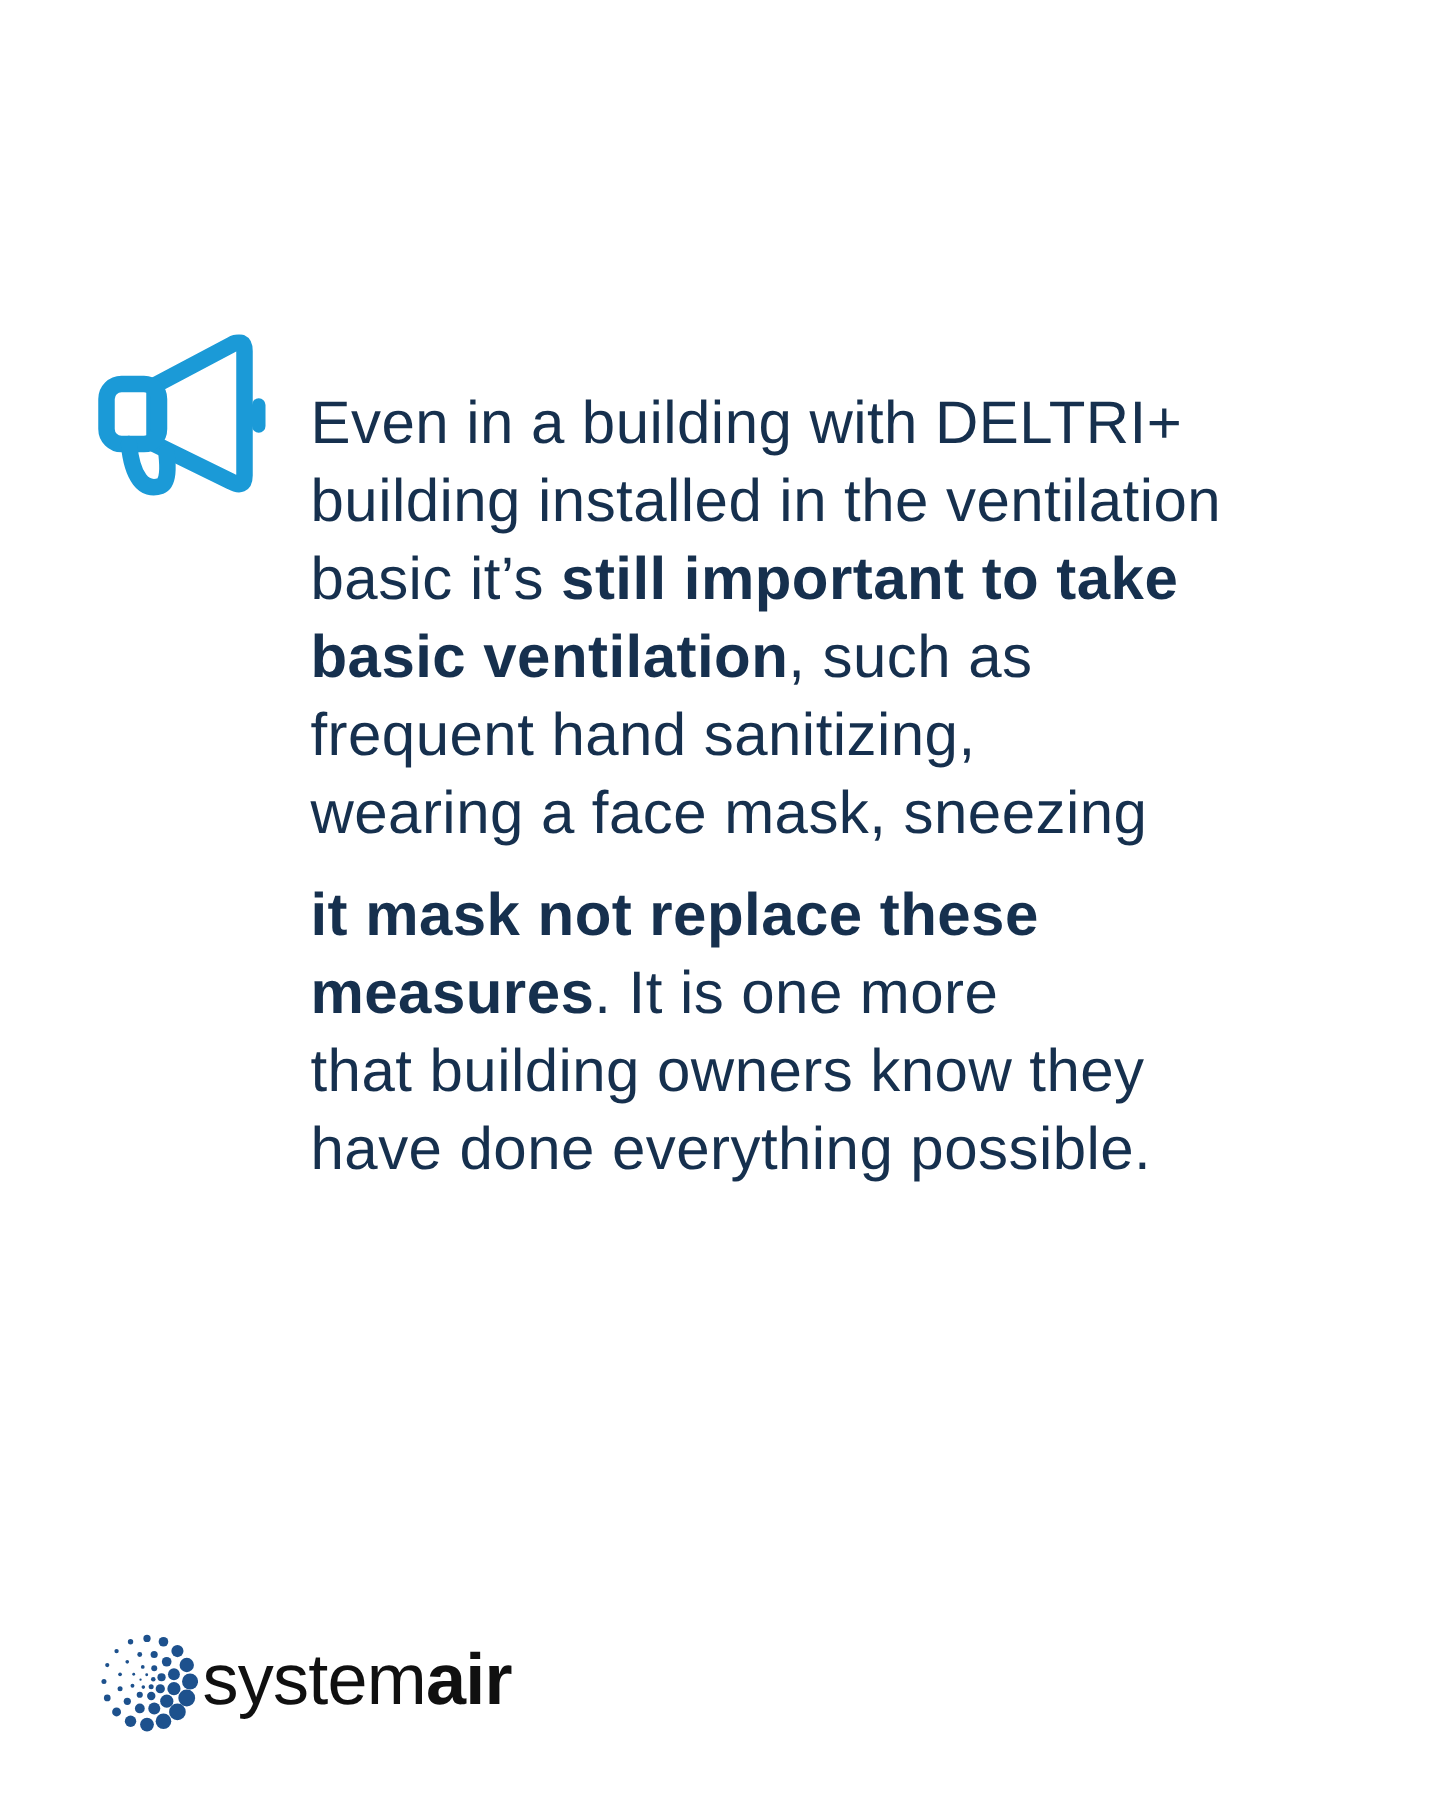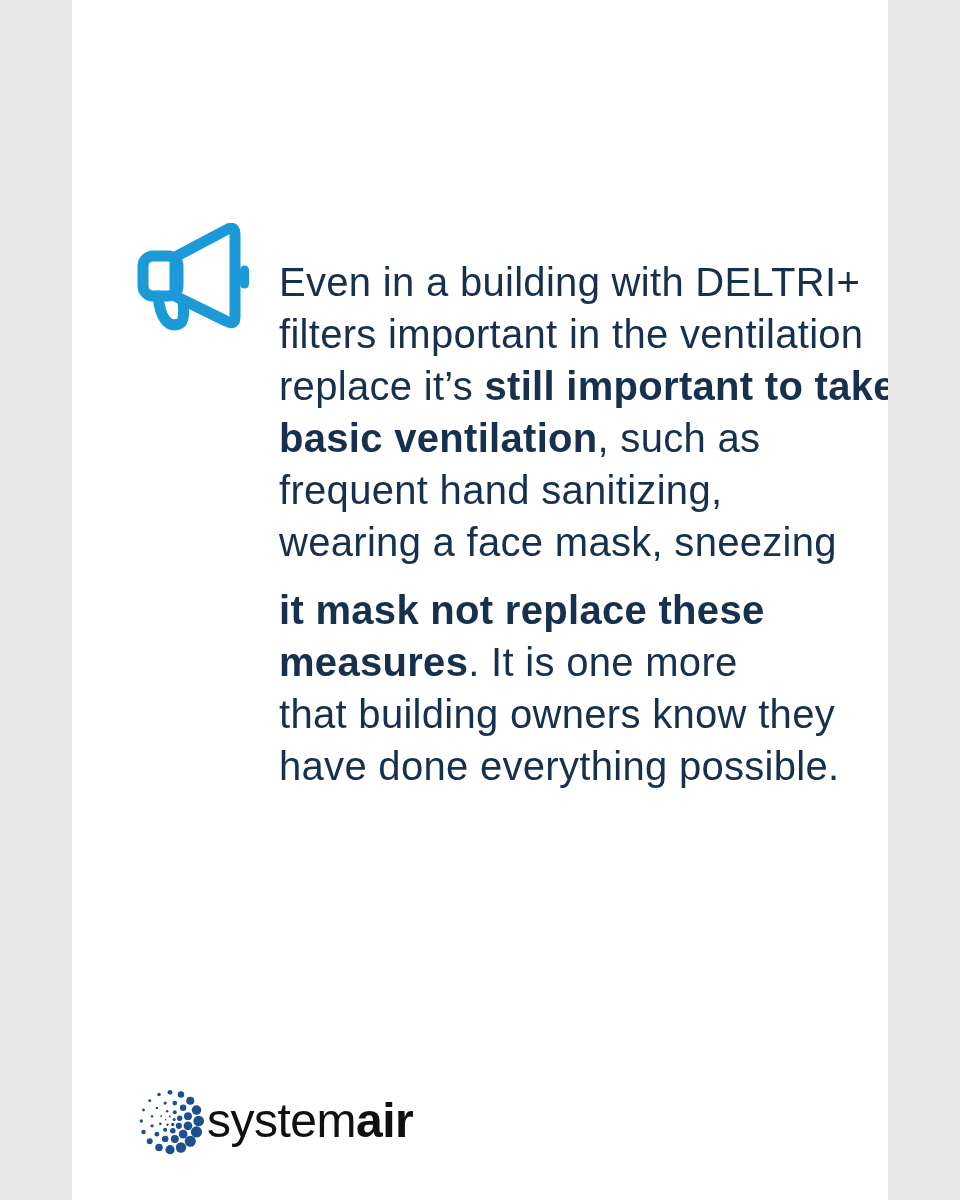--- a/index.html
+++ b/index.html
@@ -1,17 +1,17 @@
 <!DOCTYPE html>
 <html style="--body: #16304e; --mega: #1b9ad7; --dot: #1d518d; --ink: #101010;"><head>
 <meta charset="utf-8">
 <style>
   html,body{margin:0;padding:0;background:#e8e8e8;}
   .canvas{
-    position:relative;width:816px;height:1200px;background:#ffffff;
+    position:relative;width:960px;height:1200px;background:#ffffff;
     overflow:hidden;font-family:"Liberation Sans",sans-serif;
     margin:0 auto;
   }
   
   .megaphone{position:absolute;left:64px;top:223px;width:114px;height:114px;color:var(--mega,#1b9ad7);}
   
   .textblock{
     position:absolute;left:207px;top:256px;width:690px;
     color:var(--body,#16304e);
     font-size:40px;line-height:52px;letter-spacing:0.3px;
@@ -38,22 +38,22 @@
   <svg class="megaphone" viewBox="0 0 114 114" fill="none" stroke="currentColor" stroke-width="11" stroke-linejoin="round" stroke-linecap="round" aria-hidden="true">
     <path d="M39 34 L90 7 Q99 2 99 11 L99 94 Q99 103 90 98 L39 73 Z"></path>
     <rect x="7" y="33" width="35" height="40" rx="10"></rect>
     <path d="M22 73 C24 95 32 105 43 101 C48.5 99 48 88 47 79"></path>
     <line x1="108.5" y1="47" x2="108.5" y2="61" stroke-width="9"></line>
   </svg>
 
   <div class="textblock">
       <div class="para">
         <div class="line"><span>Even in a building with DELTRI+</span></div>
-        <div class="line"><span>filters important in the ventilation</span></div>
-        <div class="line"><span>replace it’s </span><span class="b">still important to take</span></div>
+        <div class="line"><span>building installed in the ventilation</span></div>
+        <div class="line"><span>basic it’s </span><span class="b">still important to take</span></div>
         <div class="line"><span class="b">basic ventilation</span><span>, such as</span></div>
         <div class="line"><span>frequent hand sanitizing,</span></div>
         <div class="line"><span>wearing a face mask, sneezing</span></div>
       </div>
       <div class="para">
         <div class="line"><span class="b">it mask not replace these</span></div>
         <div class="line"><span class="b">measures</span><span>. It is one more</span></div>
         <div class="line"><span>that building owners know they</span></div>
         <div class="line"><span>have done everything possible.</span></div>
       </div>

